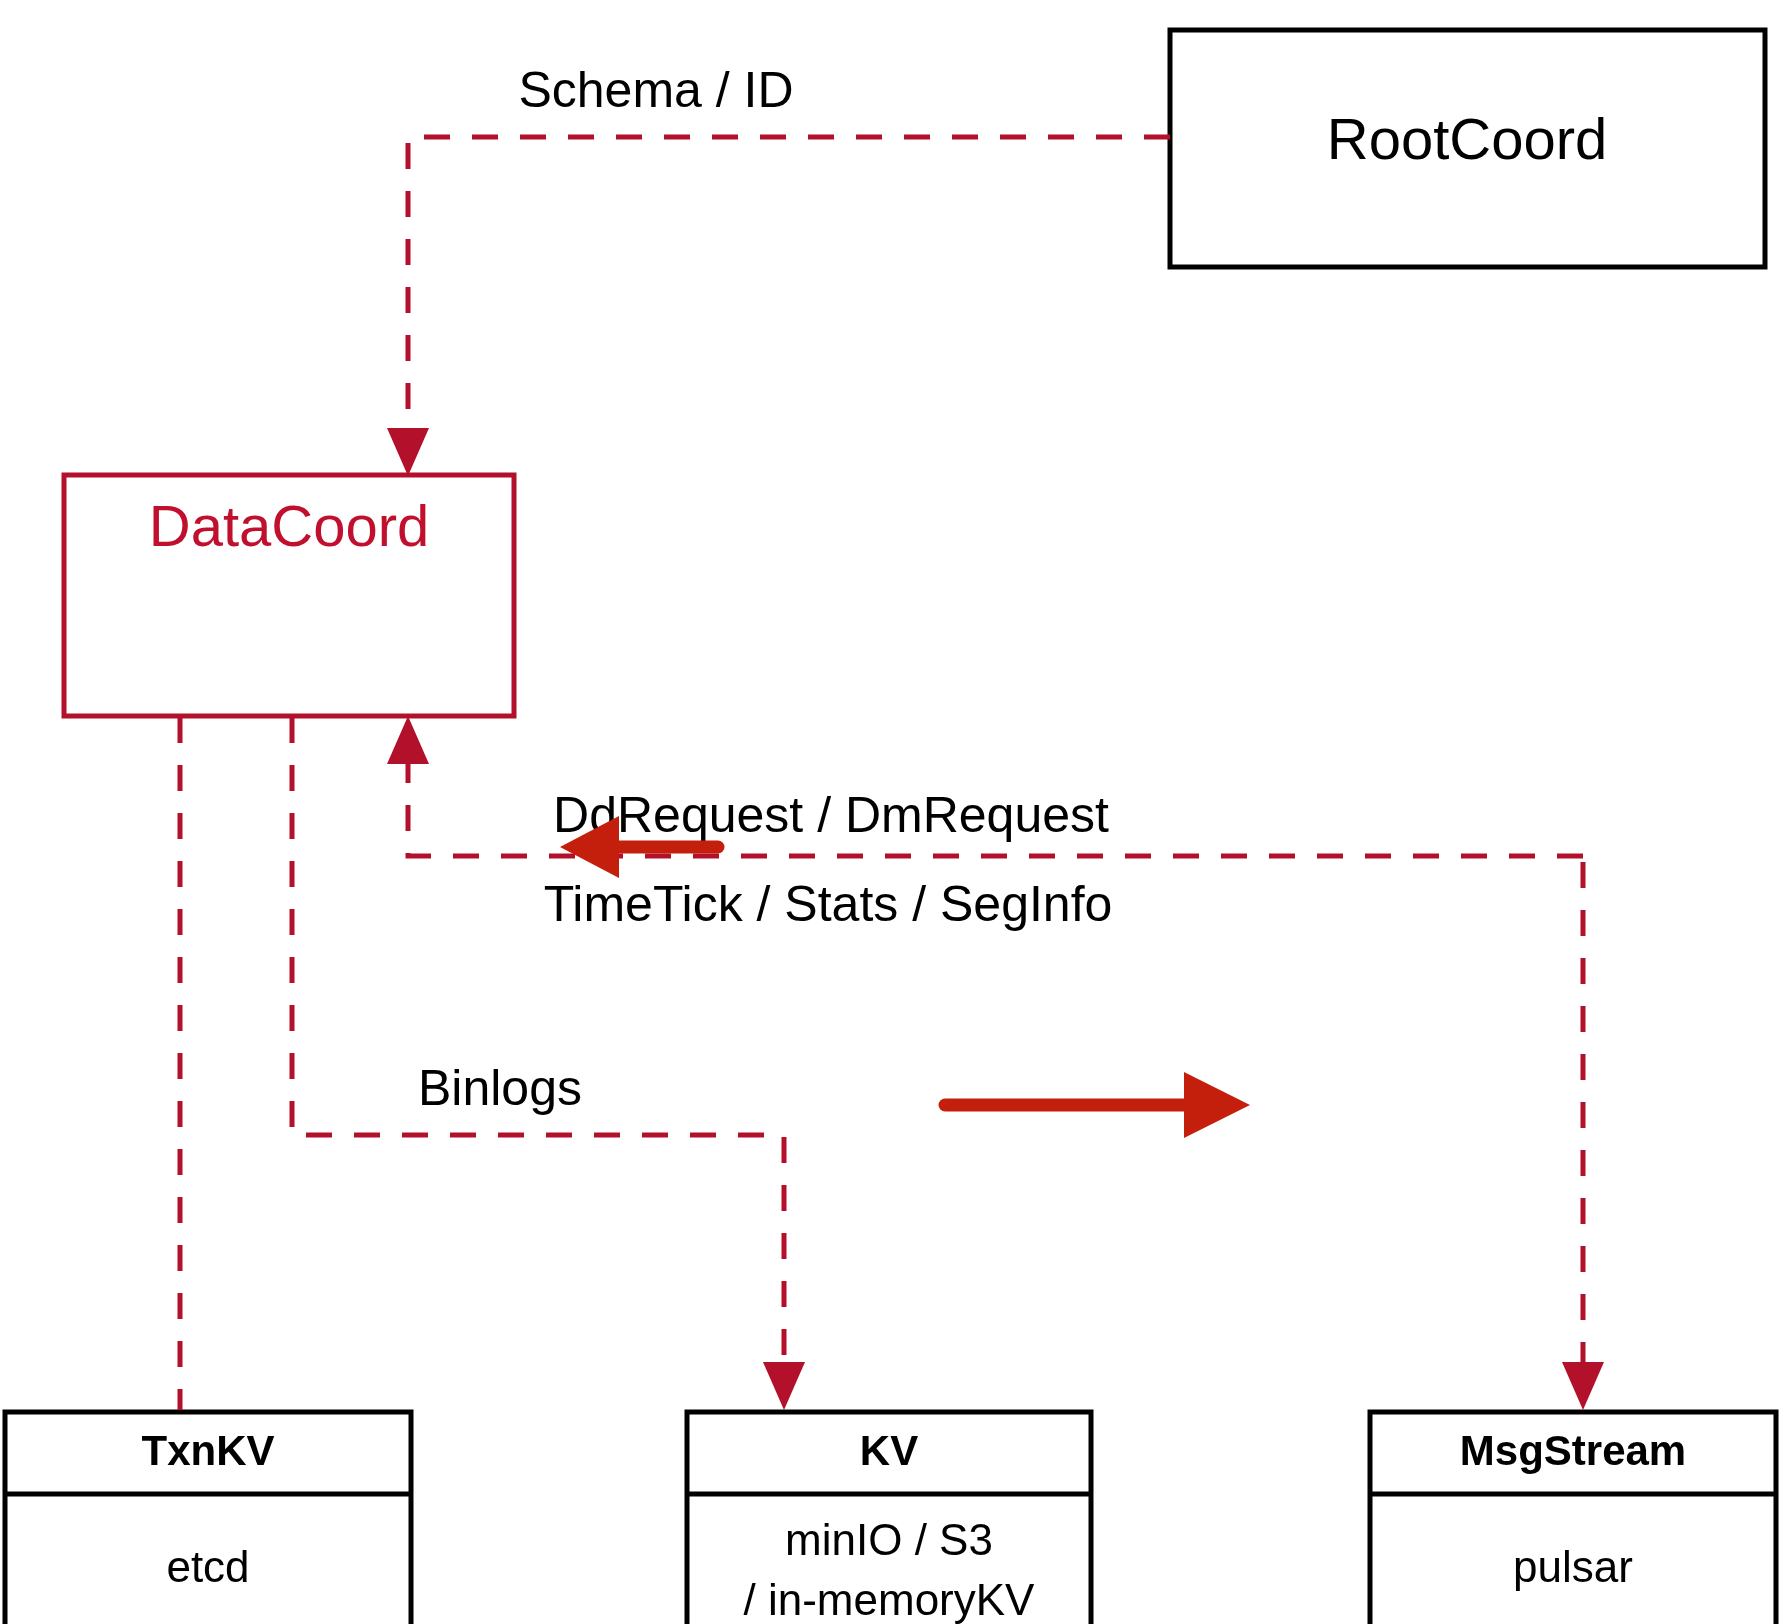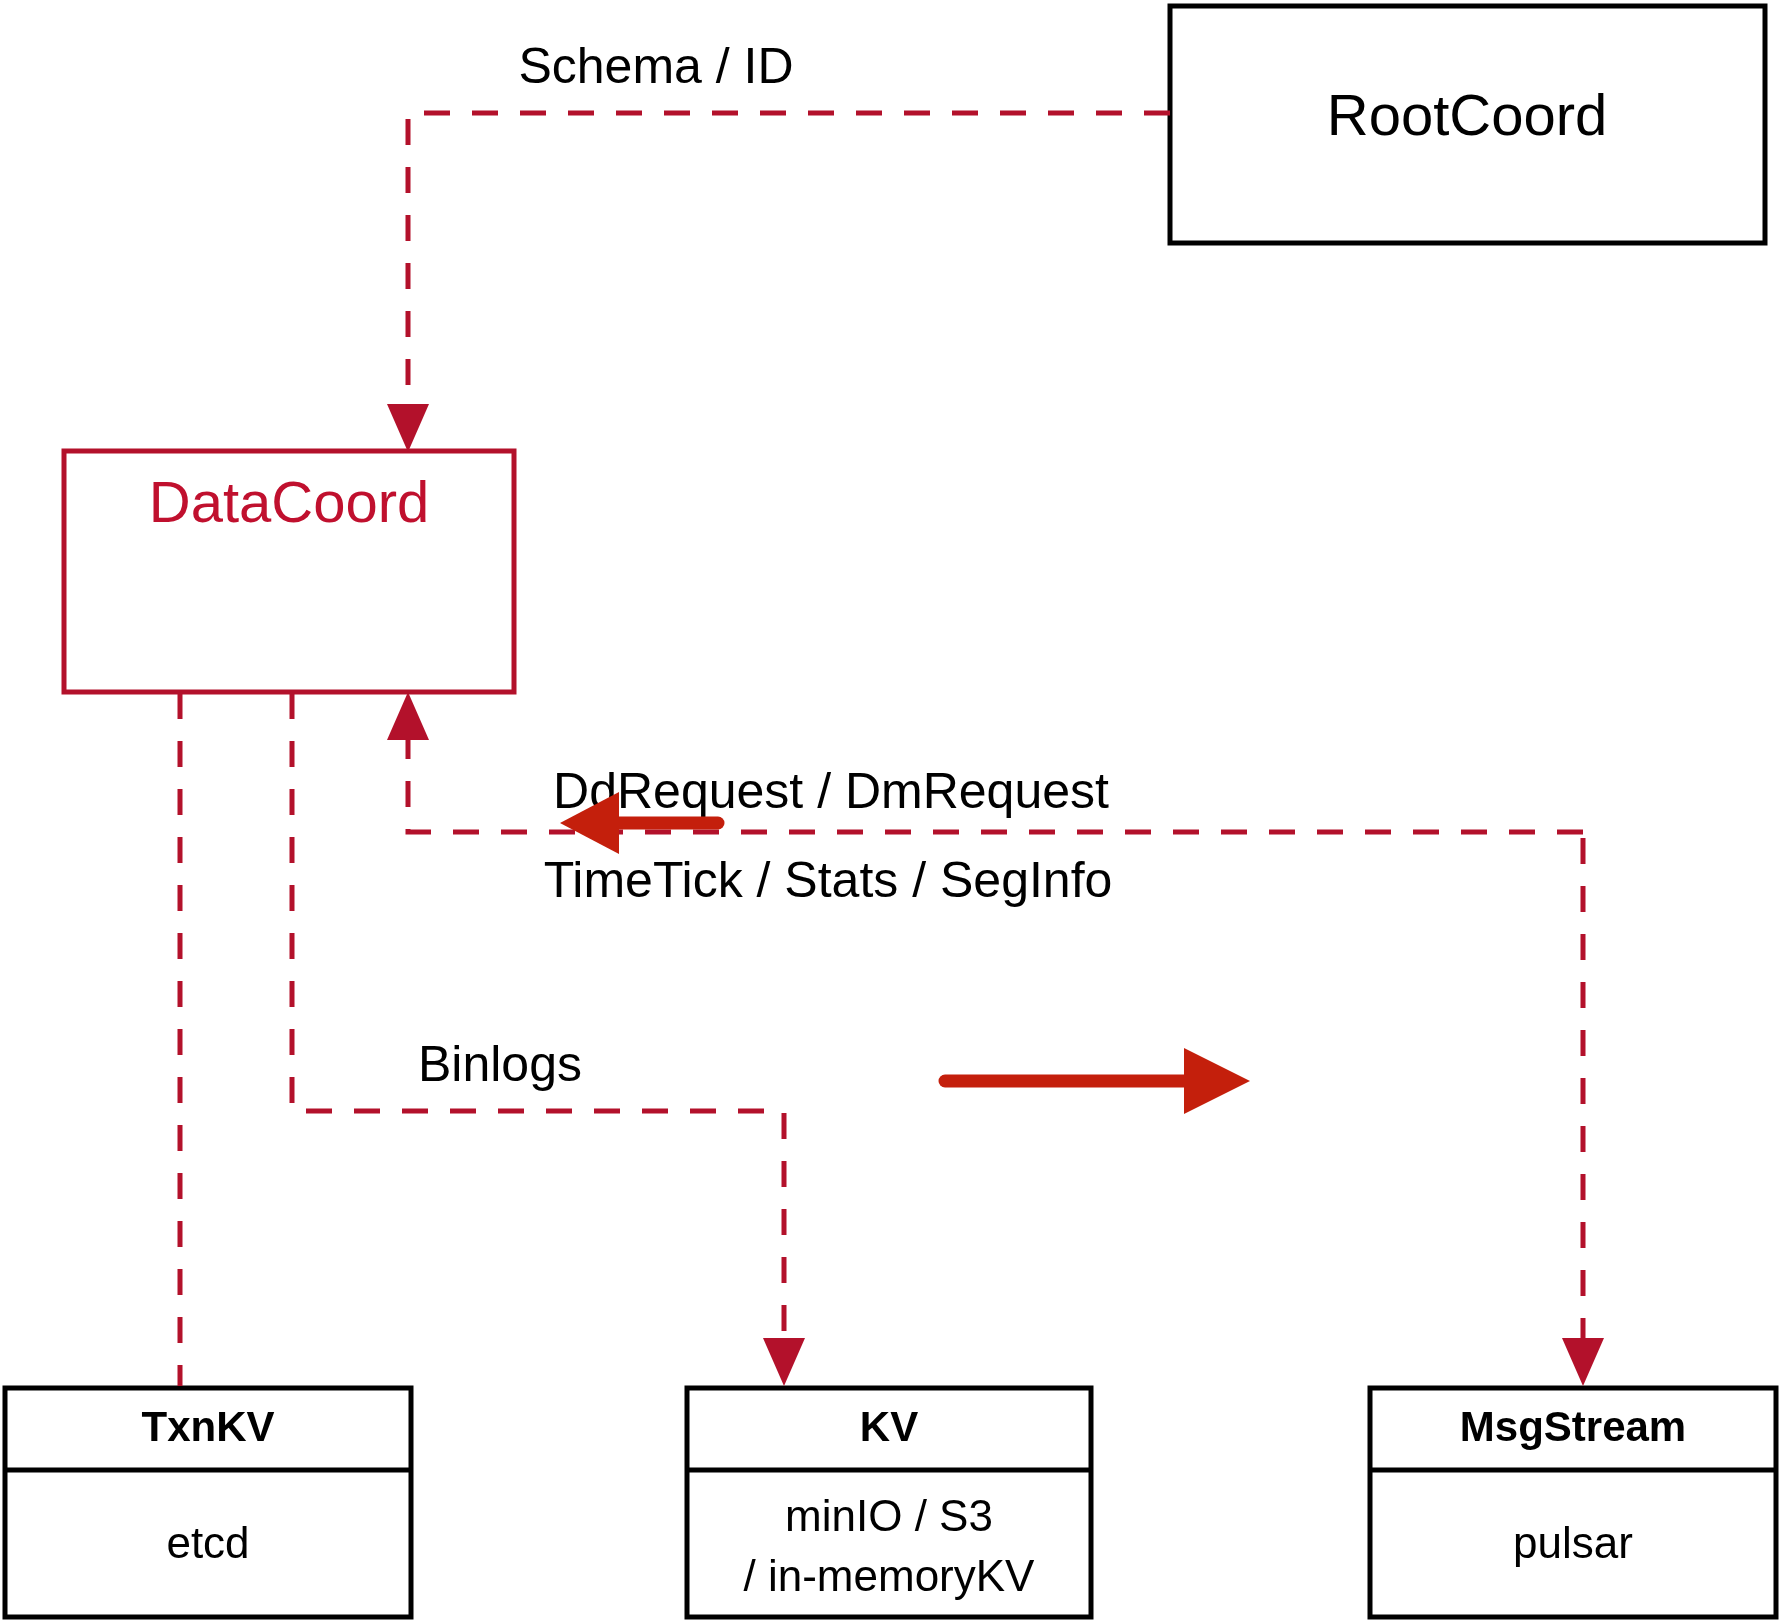--- a/index.html
+++ b/index.html
@@ -10,20 +10,21 @@
   body {
     width: 1781px;
     height: 1624px;
     overflow: hidden;
     font-family: "Liberation Sans", sans-serif;
   }
   #diagram-root {
     position: relative;
     width: 1781px;
     height: 1320px;
+    margin-top: 24px;
   }
   svg.diagram {
     display: block;
     width: 1781px;
     height: 1624px;
   }
   .node-box {
     fill: #ffffff;
     stroke: #000000;
     stroke-width: 5;

